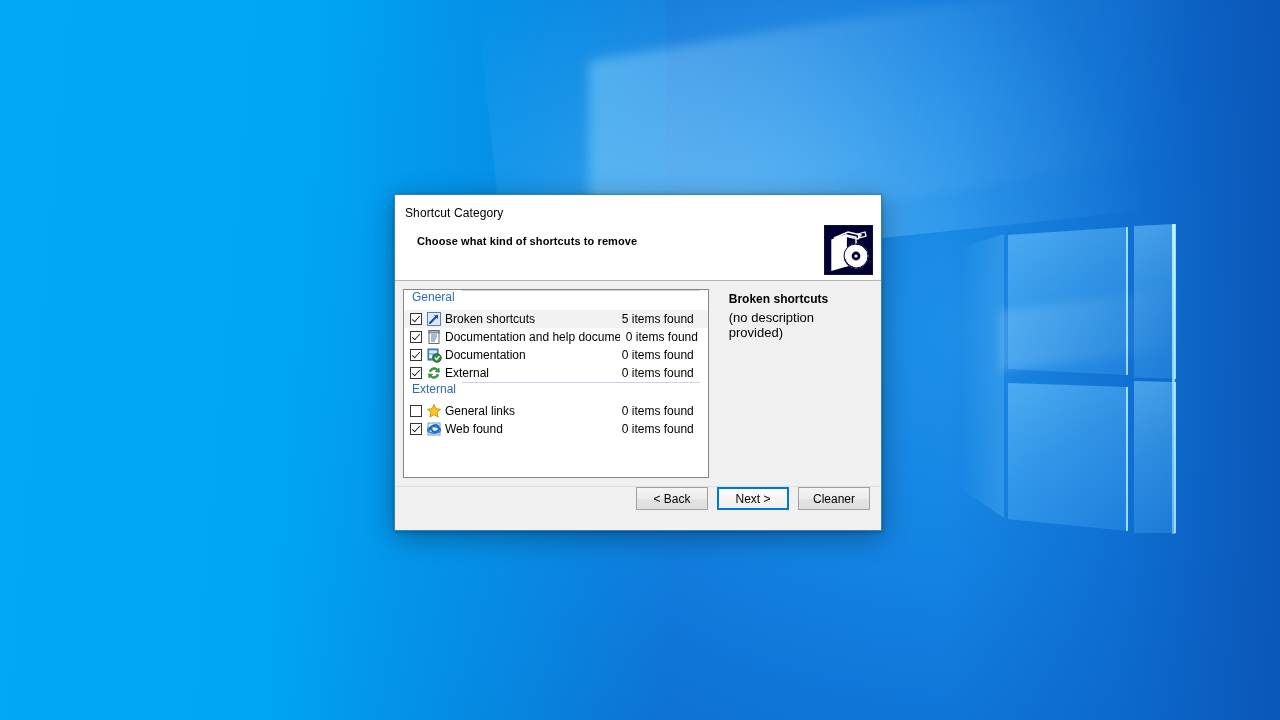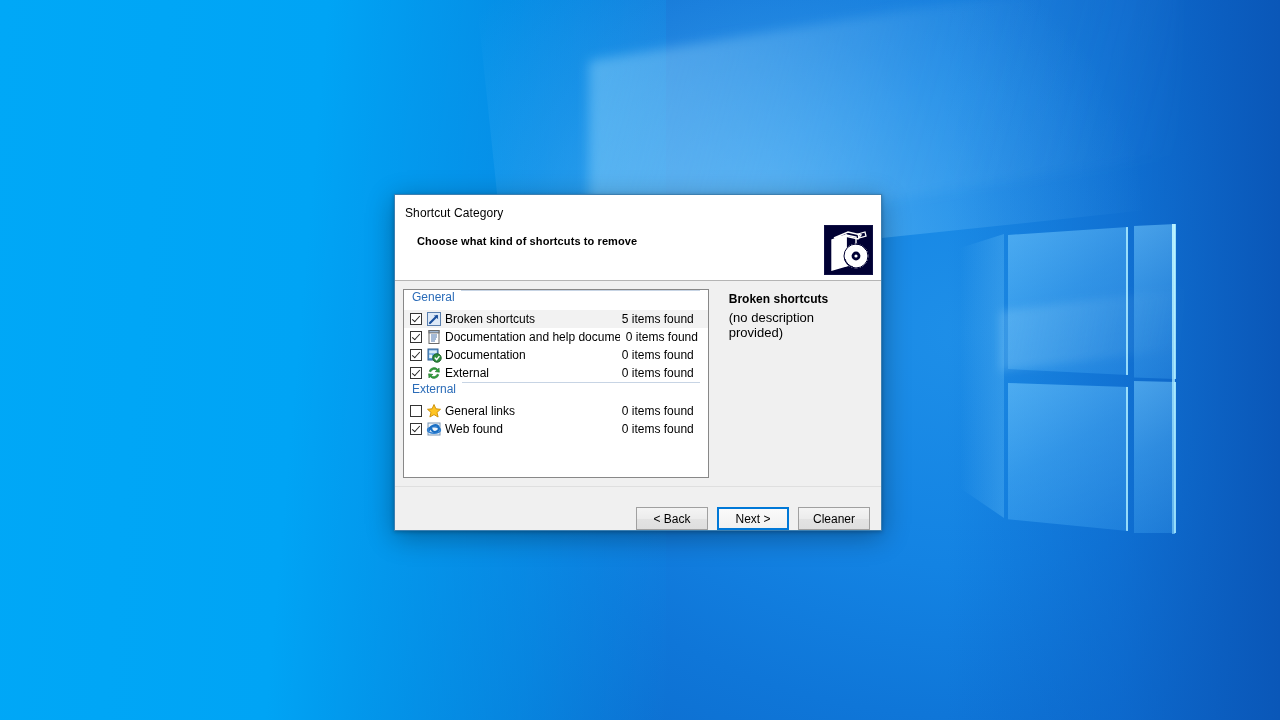--- a/index.html
+++ b/index.html
@@ -218,21 +218,21 @@
     font-size: 13px; color: #000; margin-top: 4px;
   }
 
   
   #footer {
     flex: 0 0 auto;
     height: 44px;
     background: #f0f0f0;
     border-top: 1px solid #dfdfdf;
     display: flex;
-    align-items: flex-end;
+    align-items: flex-start;
     justify-content: flex-end;
     padding-right: 11px;
     gap: 9px;
     box-sizing: border-box;
   }
   .btn {
     width: 72px; height: 23px;
     background: linear-gradient(180deg, #f4f4f4 0%, #ececec 50%, #e3e3e3 51%, #dedede 100%);
     border: 1px solid #a0a0a0;
     font-size: 12px;

